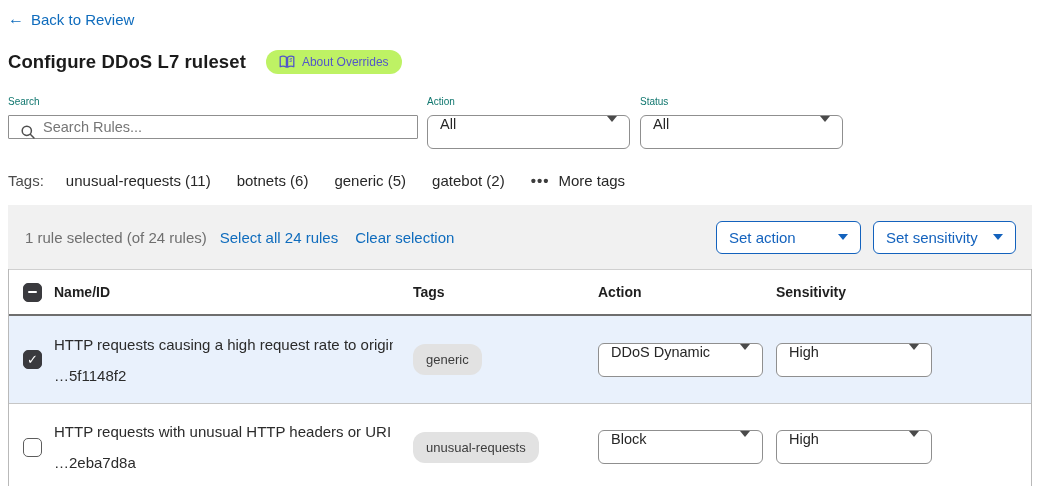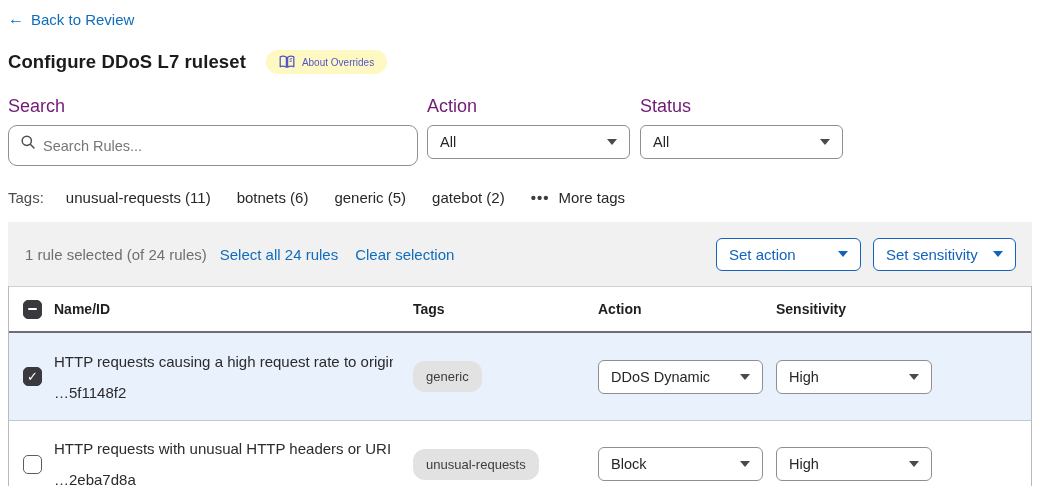--- a/index.html
+++ b/index.html
@@ -13,42 +13,42 @@
 
   
   .back-row { display: inline-flex; align-items: center; gap: 7px; font-size: 15px; color: #0f6cbd; cursor: pointer; }
   .back-row .arrow { font-size: 16px; line-height: 1; }
 
   
   .title-row { display: flex; align-items: center; gap: 20px; margin-top: 22px; }
   .page-title { font-size: 18.5px; font-weight: 700; color: #1b1b1b; letter-spacing: .1px; }
   .about-badge {
     display: inline-flex; align-items: center; gap: 7px;
-    background: #fef9c3; color: #5356c9;
-    font-size: 10px; padding: 5px 13px; border-radius: 14px; cursor: pointer; text-align: right;
+    background: #bef264; color: #5356c9;
+    font-size: 12px; padding: 5px 13px; border-radius: 14px; cursor: pointer; text-align: right;
   }
   .about-badge svg { display: block; }
 
   
   .filters { display: flex; margin-top: 22px; }
-  .filter-label { font-size: 18px; color: #701a75; margin-bottom: 8px; }
+  .filter-label { font-size: 10px; color: #0f766e; margin-bottom: 8px; }
   .f-search { width: 410px; margin-right: 9px; }
   .f-action, .f-status { width: 203px; }
   .f-action { margin-right: 10px; }
   .search-wrap { position: relative; }
   .search-wrap svg { position: absolute; left: 12px; top: 9px; }
   input.search-input {
-    width: 100%; height: 41px; border: 1px solid #8f8f8f; border-radius: 9px;
+    width: 100%; height: 24px; border: 1px solid #8f8f8f; border-radius: 1px;
     padding: 0 10px 0 34px; font-size: 14.5px; font-family: inherit; color: #262626;
     outline: none; background: #fff;
   }
   input.search-input::placeholder { color: #767676; }
   .dd {
     height: 34px; border: 1px solid #8f8f8f; border-radius: 6px; background: #fff;
-    display: flex; align-items: center; justify-content: space-between;
+    display: flex; justify-content: space-between;
     padding: 0 12px; font-size: 14.5px; color: #262626; cursor: pointer;
   }
   .caret {
     width: 0; height: 0;
     border-left: 5px solid transparent; border-right: 5px solid transparent;
     border-top: 6px solid #4a4a4a;
   }
 
   
   .tags-row { display: flex; align-items: center; margin-top: 23px; font-size: 15px; }

